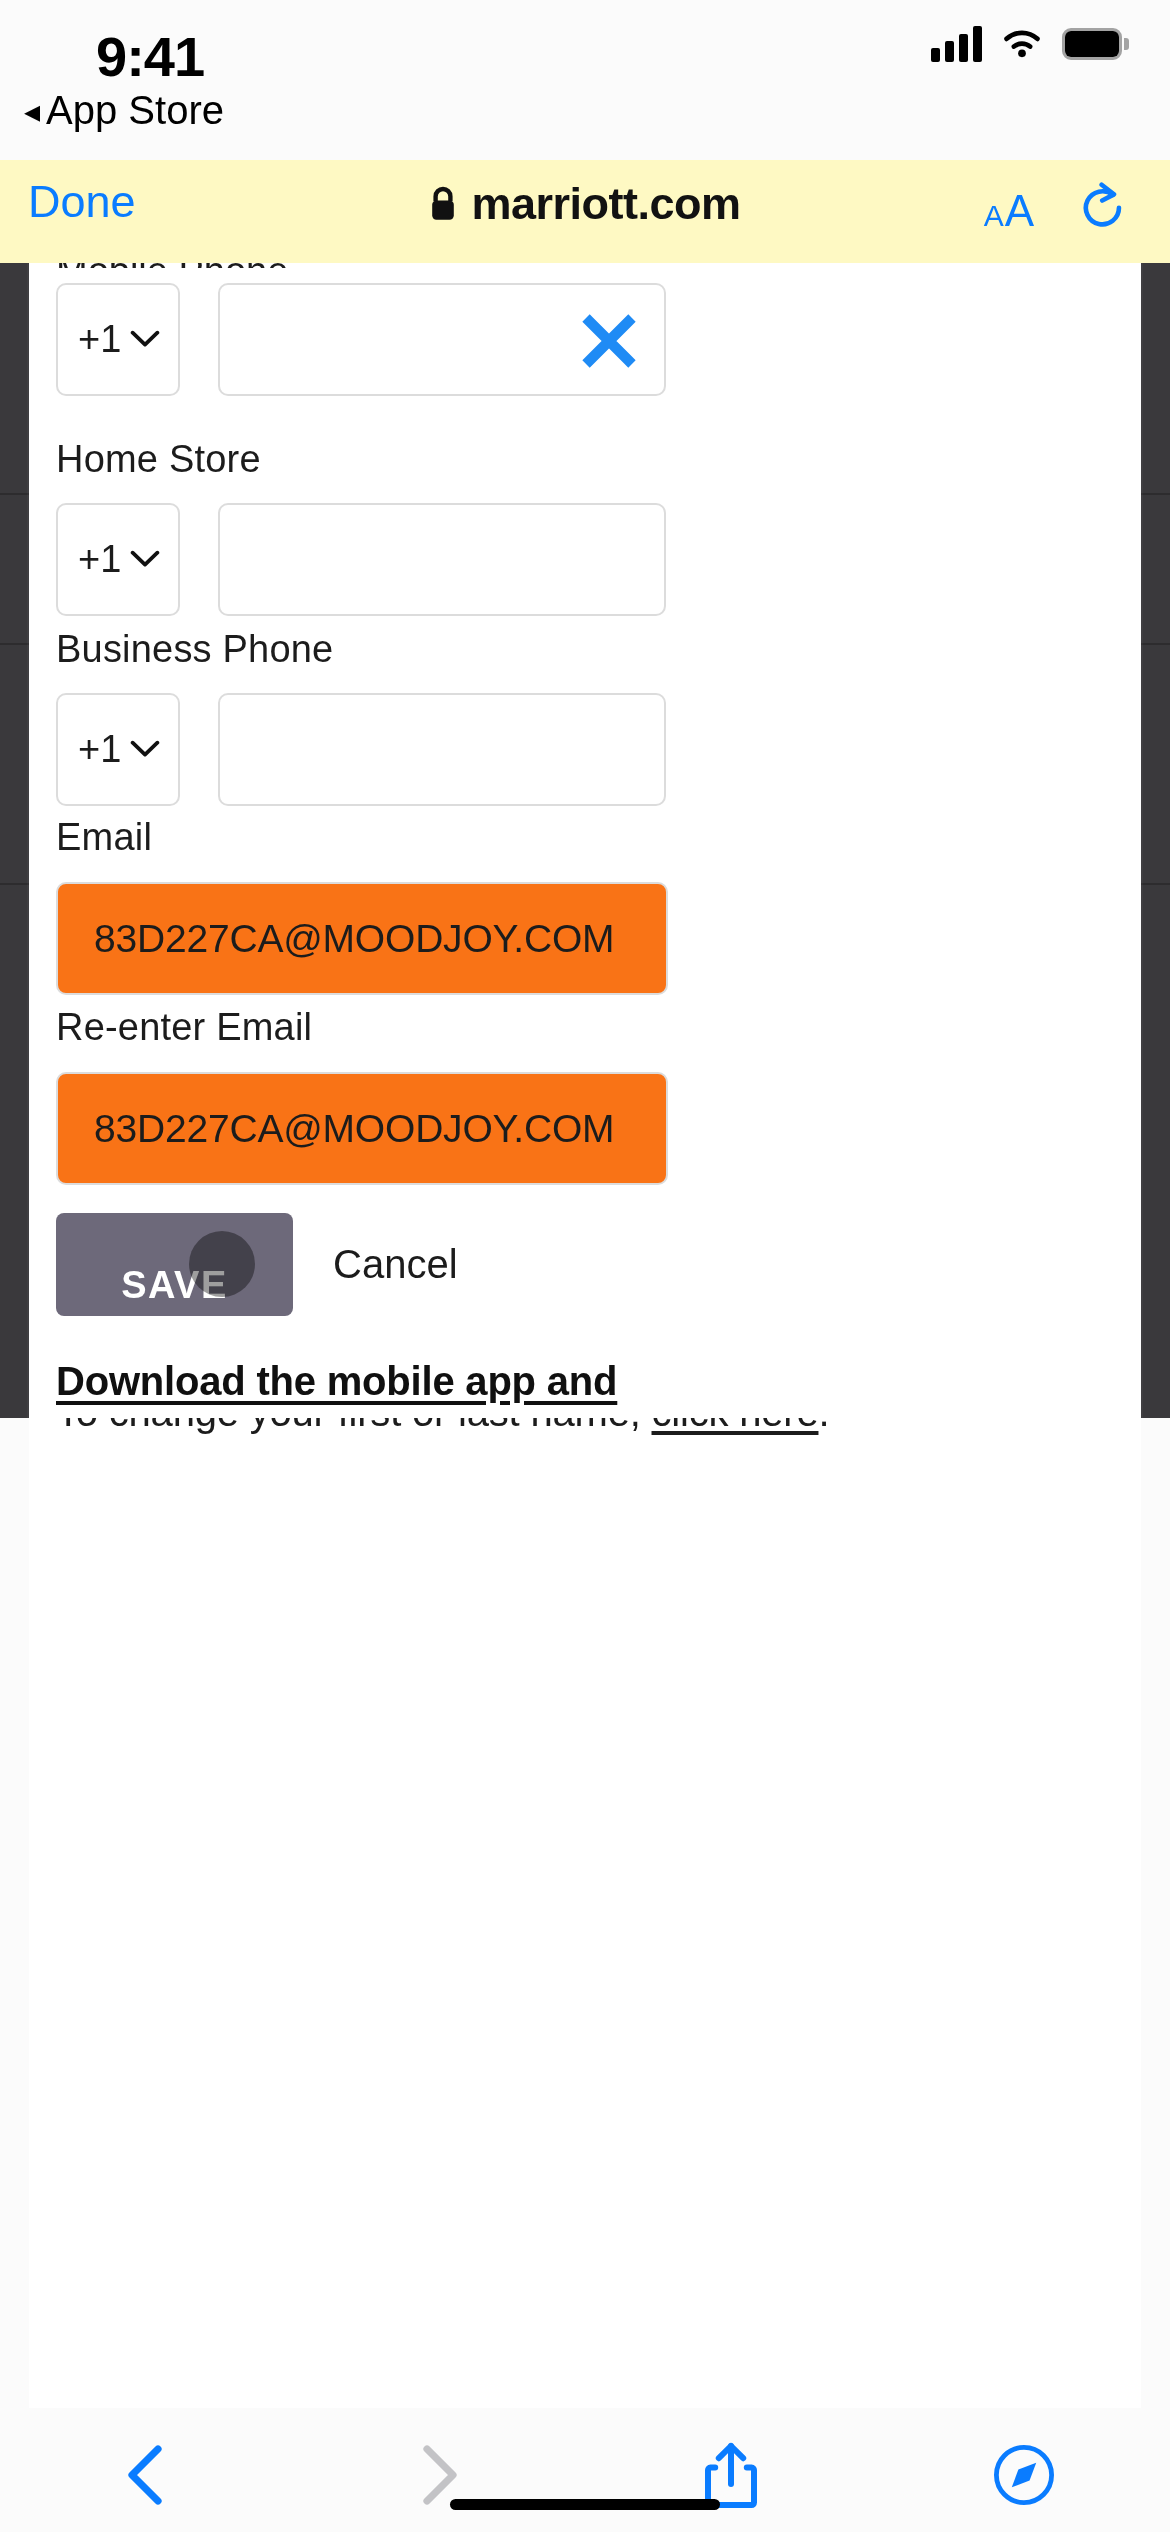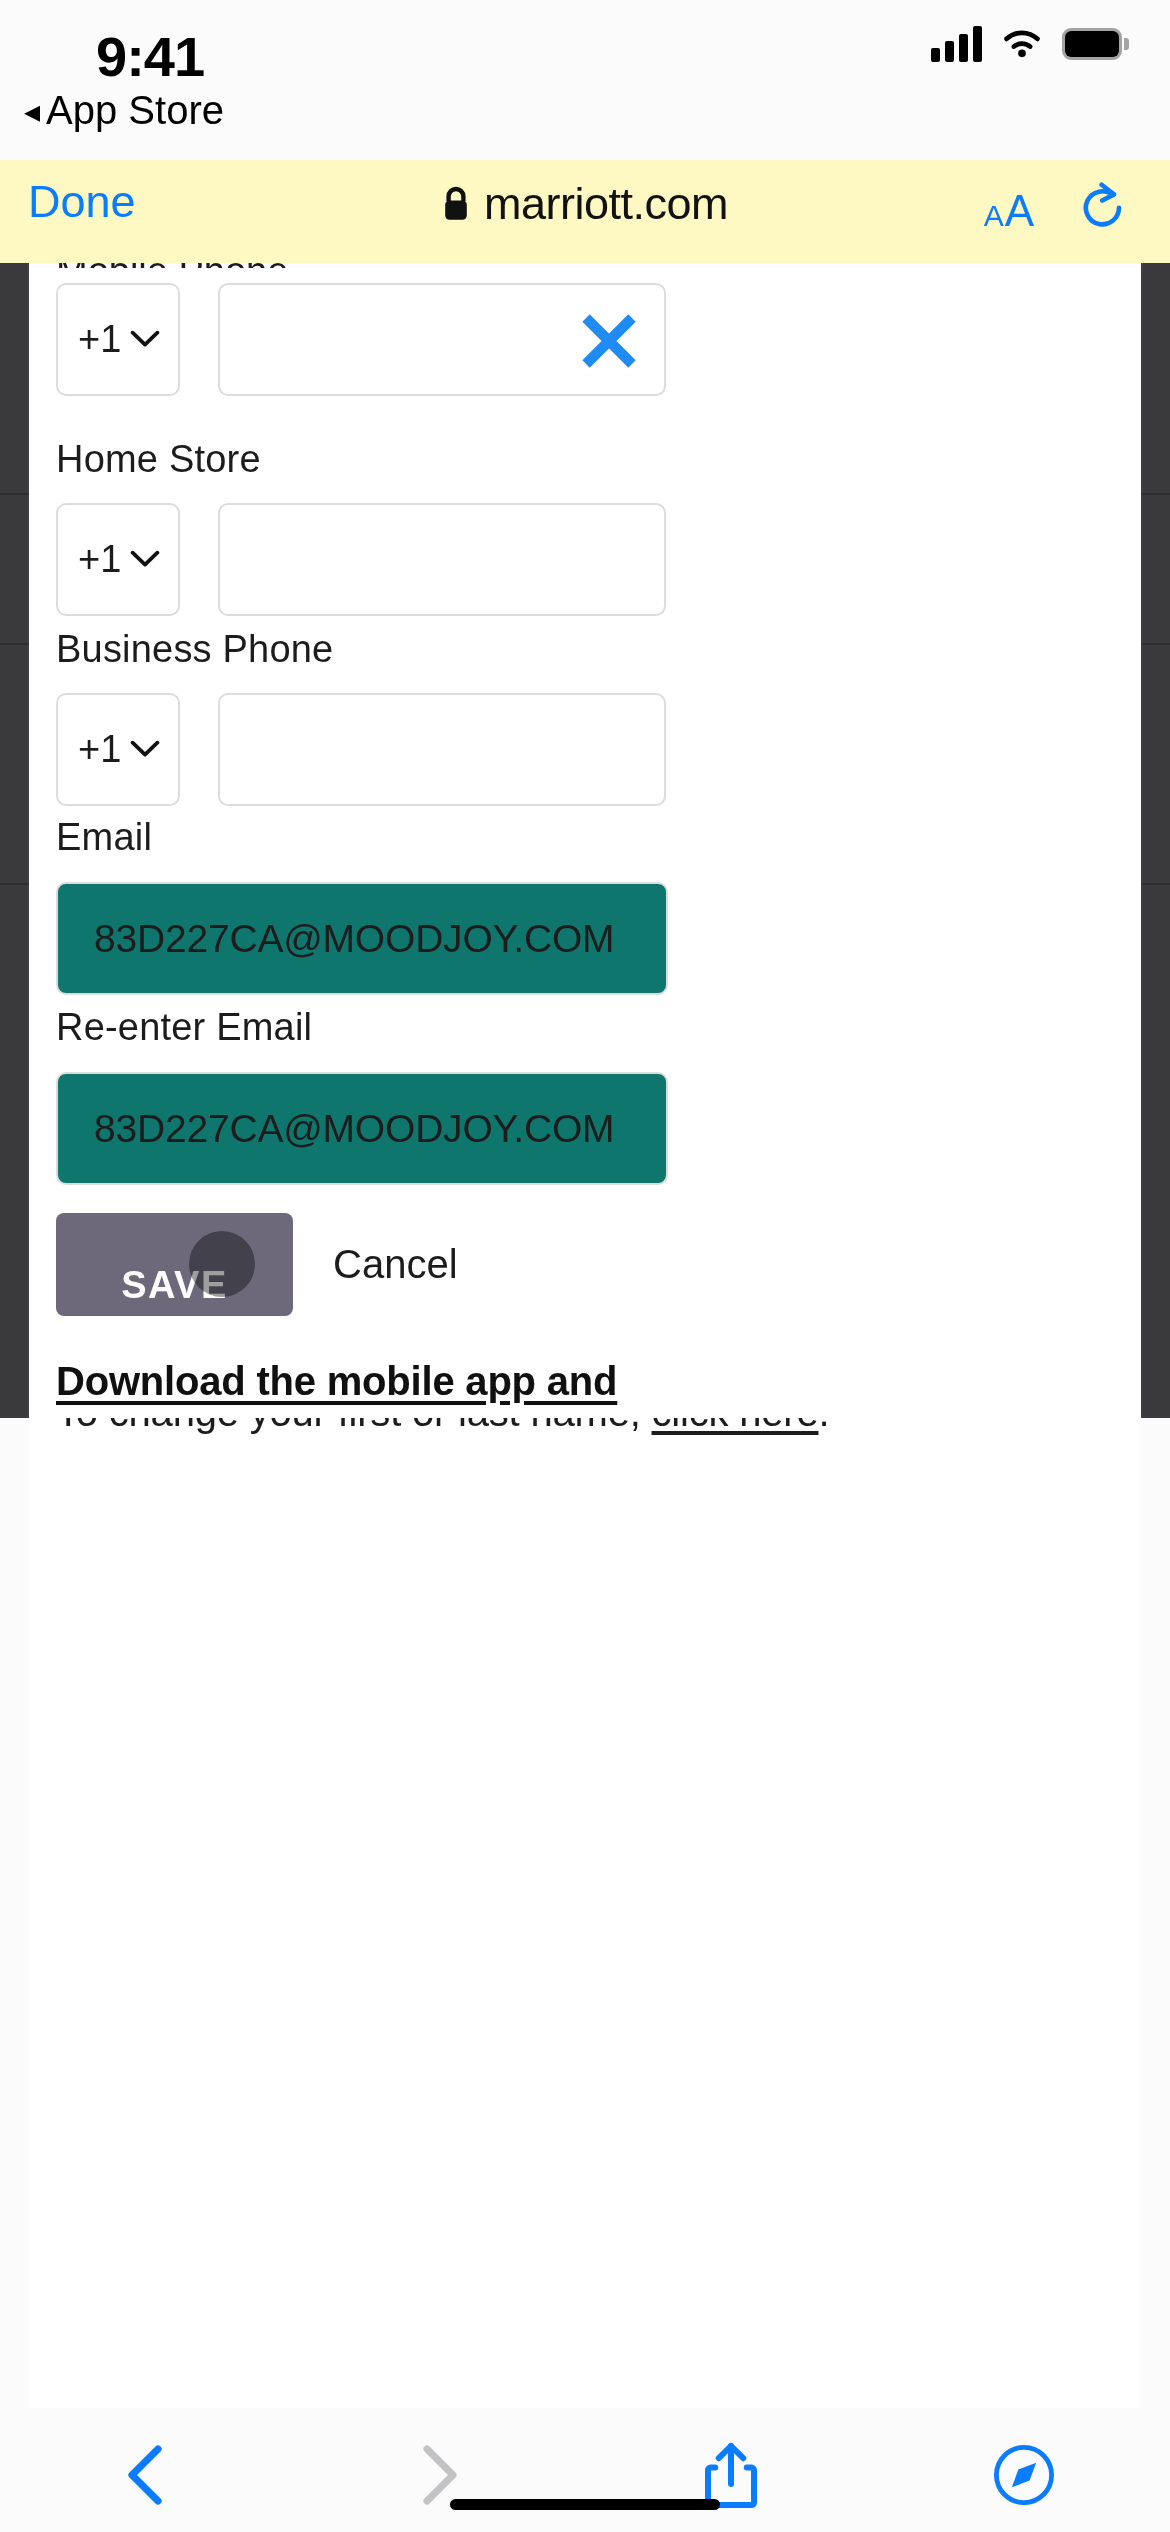--- a/index.html
+++ b/index.html
@@ -69,21 +69,21 @@
   }
   #done-button {
     position: absolute; left: 28px; top: 16px;
     font-size: 45px; color: #0a7cff; font-weight: 400;
   }
   #url-group {
     position: absolute; left: 0; right: 0; top: 18px;
     display: flex; align-items: center; justify-content: center; gap: 14px;
   }
   #lock-icon { width: 28px; height: 36px; display:block; }
-  #url-text { font-size: 45px; color: #121212; font-weight: 400; letter-spacing: -.5px; }
+  #url-text { font-size: 45px; color: #121212; font-weight: 700; letter-spacing: -.5px; }
   #aa-button {
     position: absolute; right: 136px; top: 26px;
     color: #0a7cff; display: flex; align-items: baseline; gap: 1px;
   }
   #aa-button .small { font-size: 30px; }
   #aa-button .big { font-size: 44px; }
   #reload-button { position: absolute; right: 42px; top: 22px; }
 
   
   #backdrop {
@@ -126,21 +126,21 @@
   .phone-input {
     flex: 1; height: 113px;
     border: 2px solid #dcdcdc; border-radius: 10px;
     background: #fff; position: relative;
   }
   .clear-x { position: absolute; right: 28px; top: 28px; }
 
   .text-input {
     width: 612px; height: 113px;
     border: 2px solid #dcdcdc; border-radius: 10px;
-    background: #0f766e;
+    background: #f97316;
     display: flex; align-items: center;
     padding-left: 36px;
     font-size: 39px; color: #1c1c1c;
     letter-spacing: -.2px;
     white-space: nowrap; overflow: hidden;
   }
 
   #save-button {
     position: relative;
     width: 237px; height: 103px;

